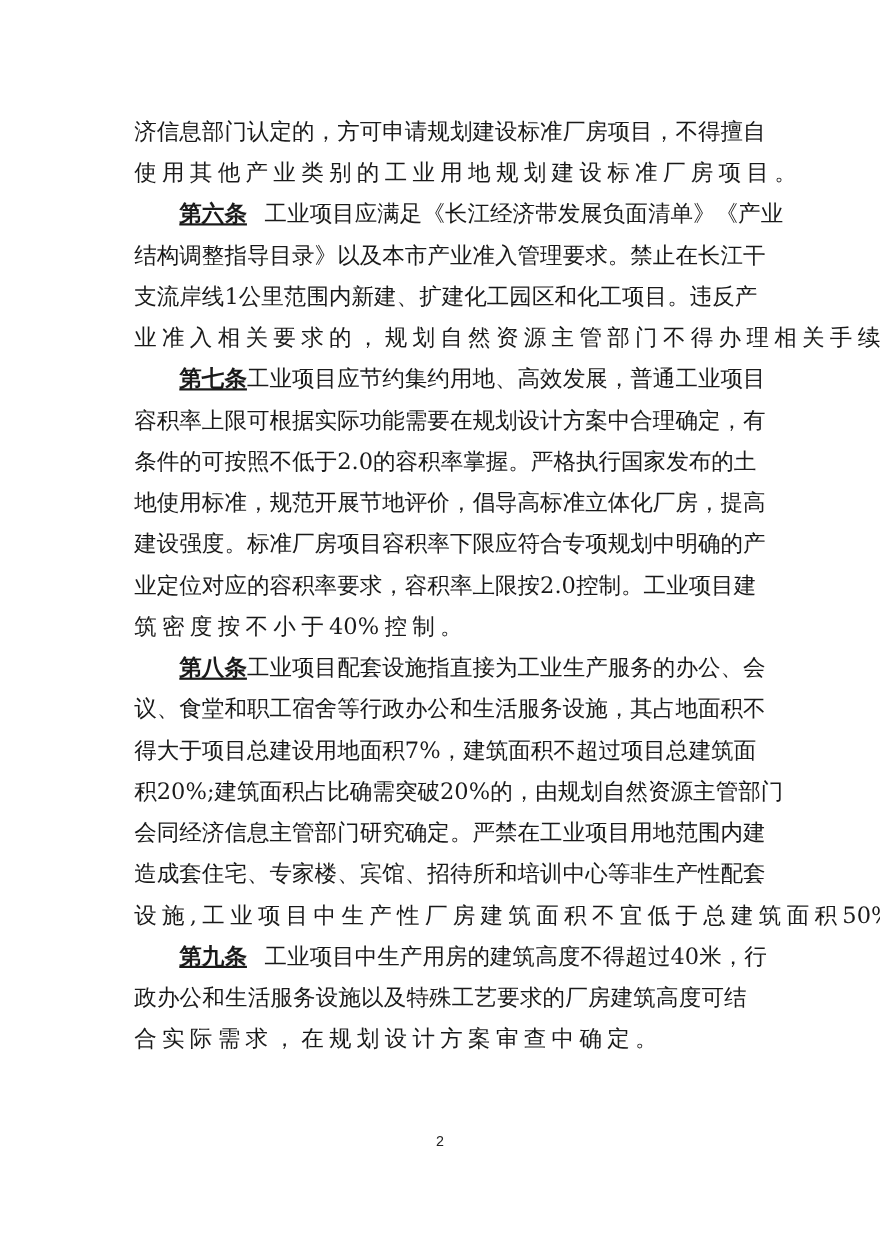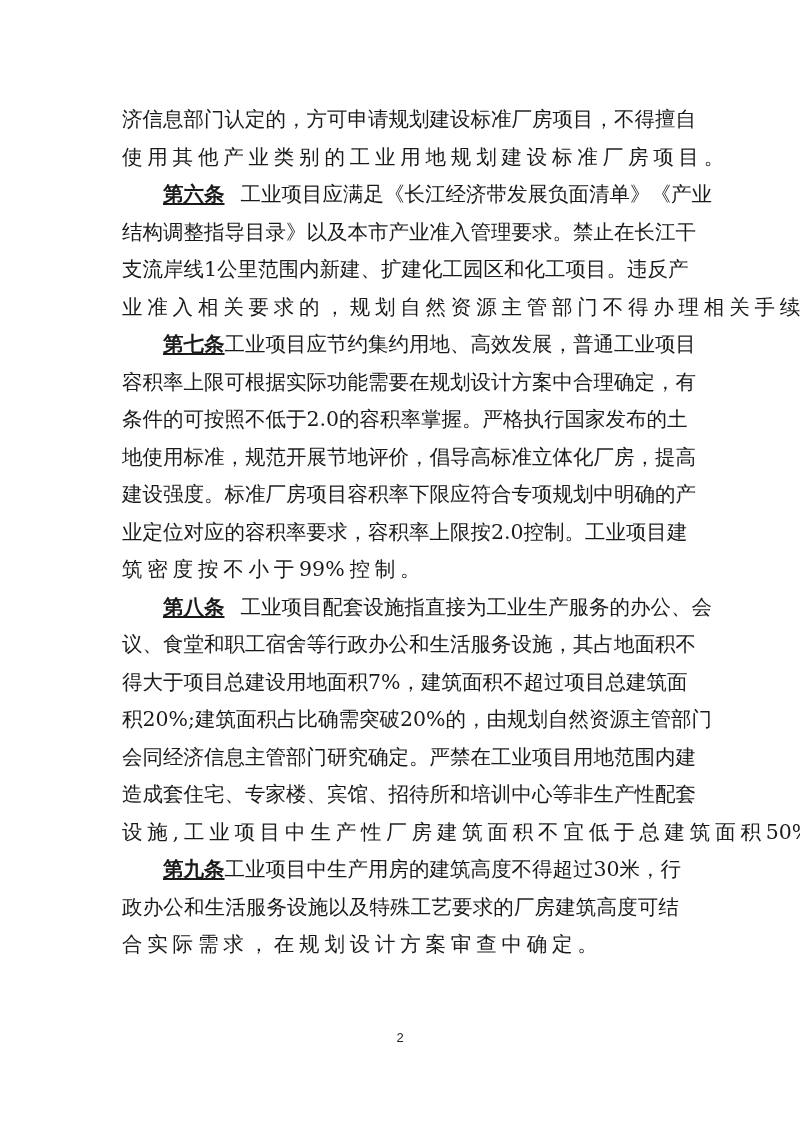--- a/index.html
+++ b/index.html
@@ -373,29 +373,29 @@
           <span class="ch">建</span>
         </div>
         <div class="line last">
           <span class="ch">筑</span>
           <span class="ch">密</span>
           <span class="ch">度</span>
           <span class="ch">按</span>
           <span class="ch">不</span>
           <span class="ch">小</span>
           <span class="ch">于</span>
-          <span class="ch">99%</span>
+          <span class="ch">40%</span>
           <span class="ch">控</span>
           <span class="ch">制</span>
           <span class="ch">。</span>
         </div>
       </div>
       <div>
         <div class="line indent">
-          <span class="ch art" style="margin-right: 16px; text-align: center;">第八条</span>
+          <span class="ch art" style=" text-align: center;">第八条</span>
           <span class="ch">工</span>
           <span class="ch">业</span>
           <span class="ch">项</span>
           <span class="ch">目</span>
           <span class="ch">配</span>
           <span class="ch">套</span>
           <span class="ch">设</span>
           <span class="ch">施</span>
           <span class="ch">指</span>
           <span class="ch">直</span>
@@ -586,40 +586,40 @@
           <span class="ch">总</span>
           <span class="ch">建</span>
           <span class="ch">筑</span>
           <span class="ch">面</span>
           <span class="ch">积</span>
           <span class="ch">50%</span>
         </div>
       </div>
       <div>
         <div class="line indent">
-          <span class="ch art" style="">第九条</span>
+          <span class="ch art" style="margin-right: 16px;">第九条</span>
           <span class="ch">工</span>
           <span class="ch">业</span>
           <span class="ch">项</span>
           <span class="ch">目</span>
           <span class="ch">中</span>
           <span class="ch">生</span>
           <span class="ch">产</span>
           <span class="ch">用</span>
           <span class="ch">房</span>
           <span class="ch">的</span>
           <span class="ch">建</span>
           <span class="ch">筑</span>
           <span class="ch">高</span>
           <span class="ch">度</span>
           <span class="ch">不</span>
           <span class="ch">得</span>
           <span class="ch">超</span>
           <span class="ch">过</span>
-          <span class="ch">30</span>
+          <span class="ch">40</span>
           <span class="ch">米</span>
           <span class="ch">，</span>
           <span class="ch">行</span>
         </div>
         <div class="line">
           <span class="ch">政</span>
           <span class="ch">办</span>
           <span class="ch">公</span>
           <span class="ch">和</span>
           <span class="ch">生</span>

